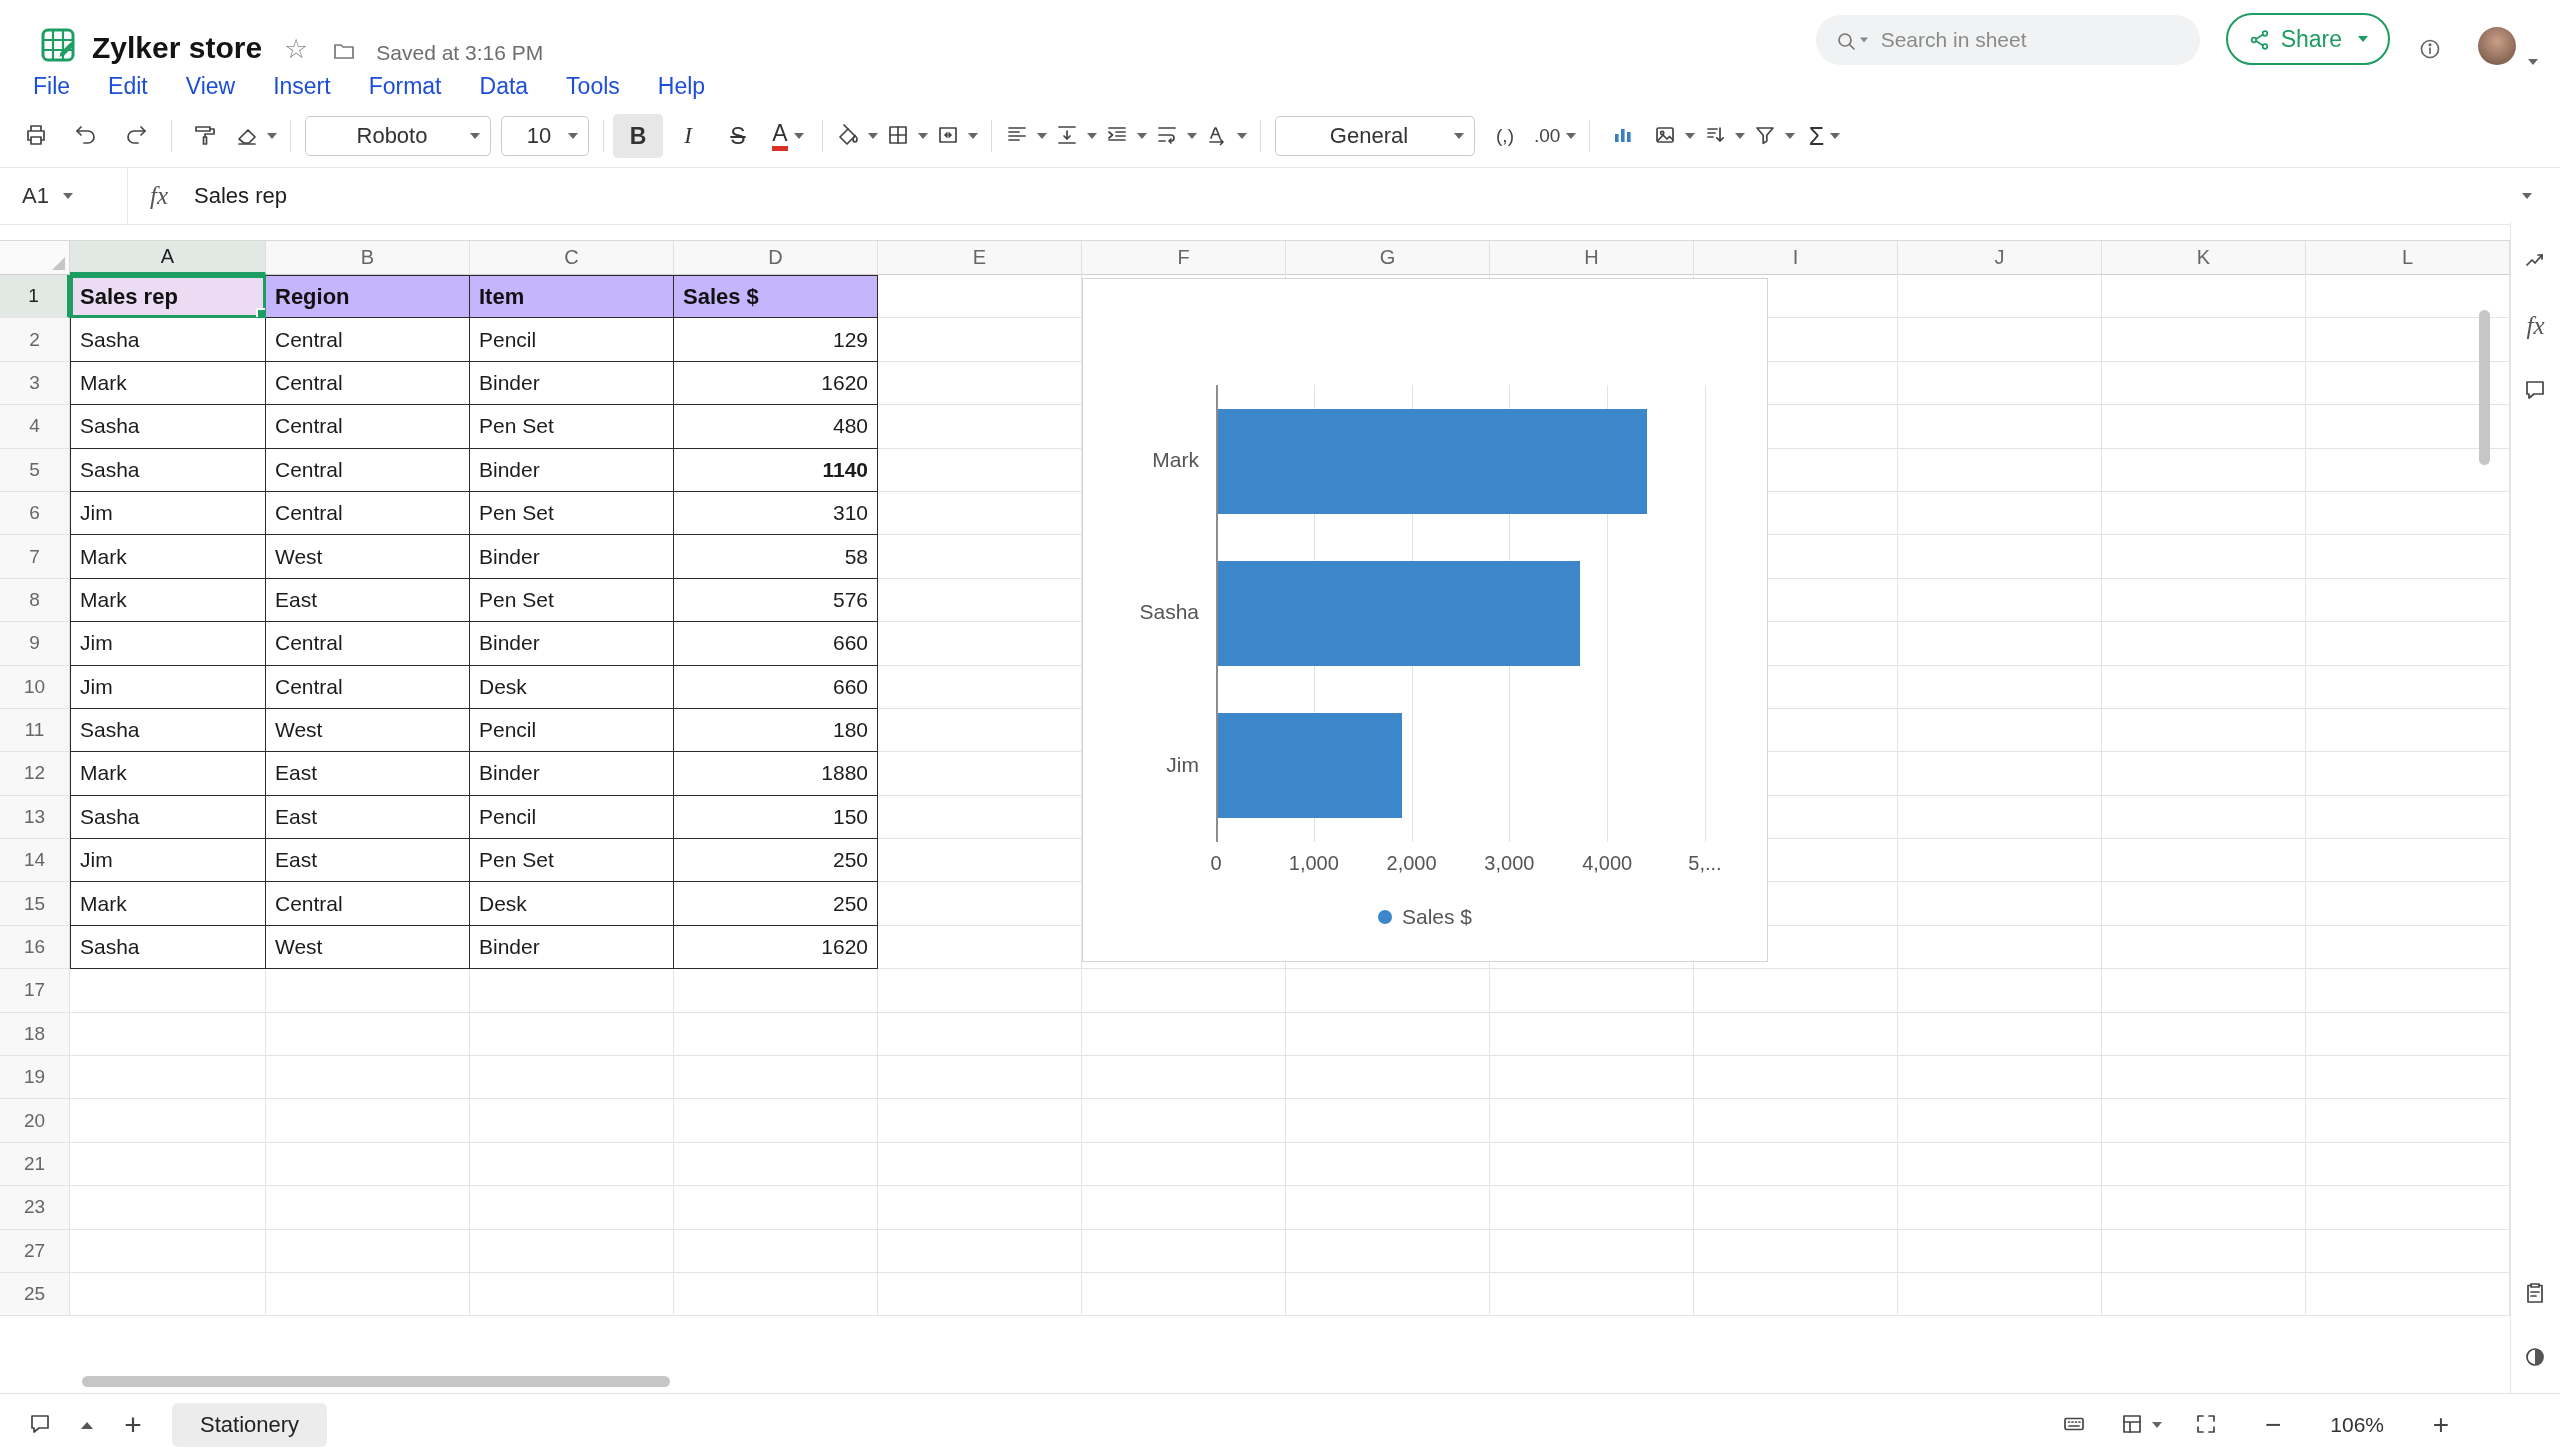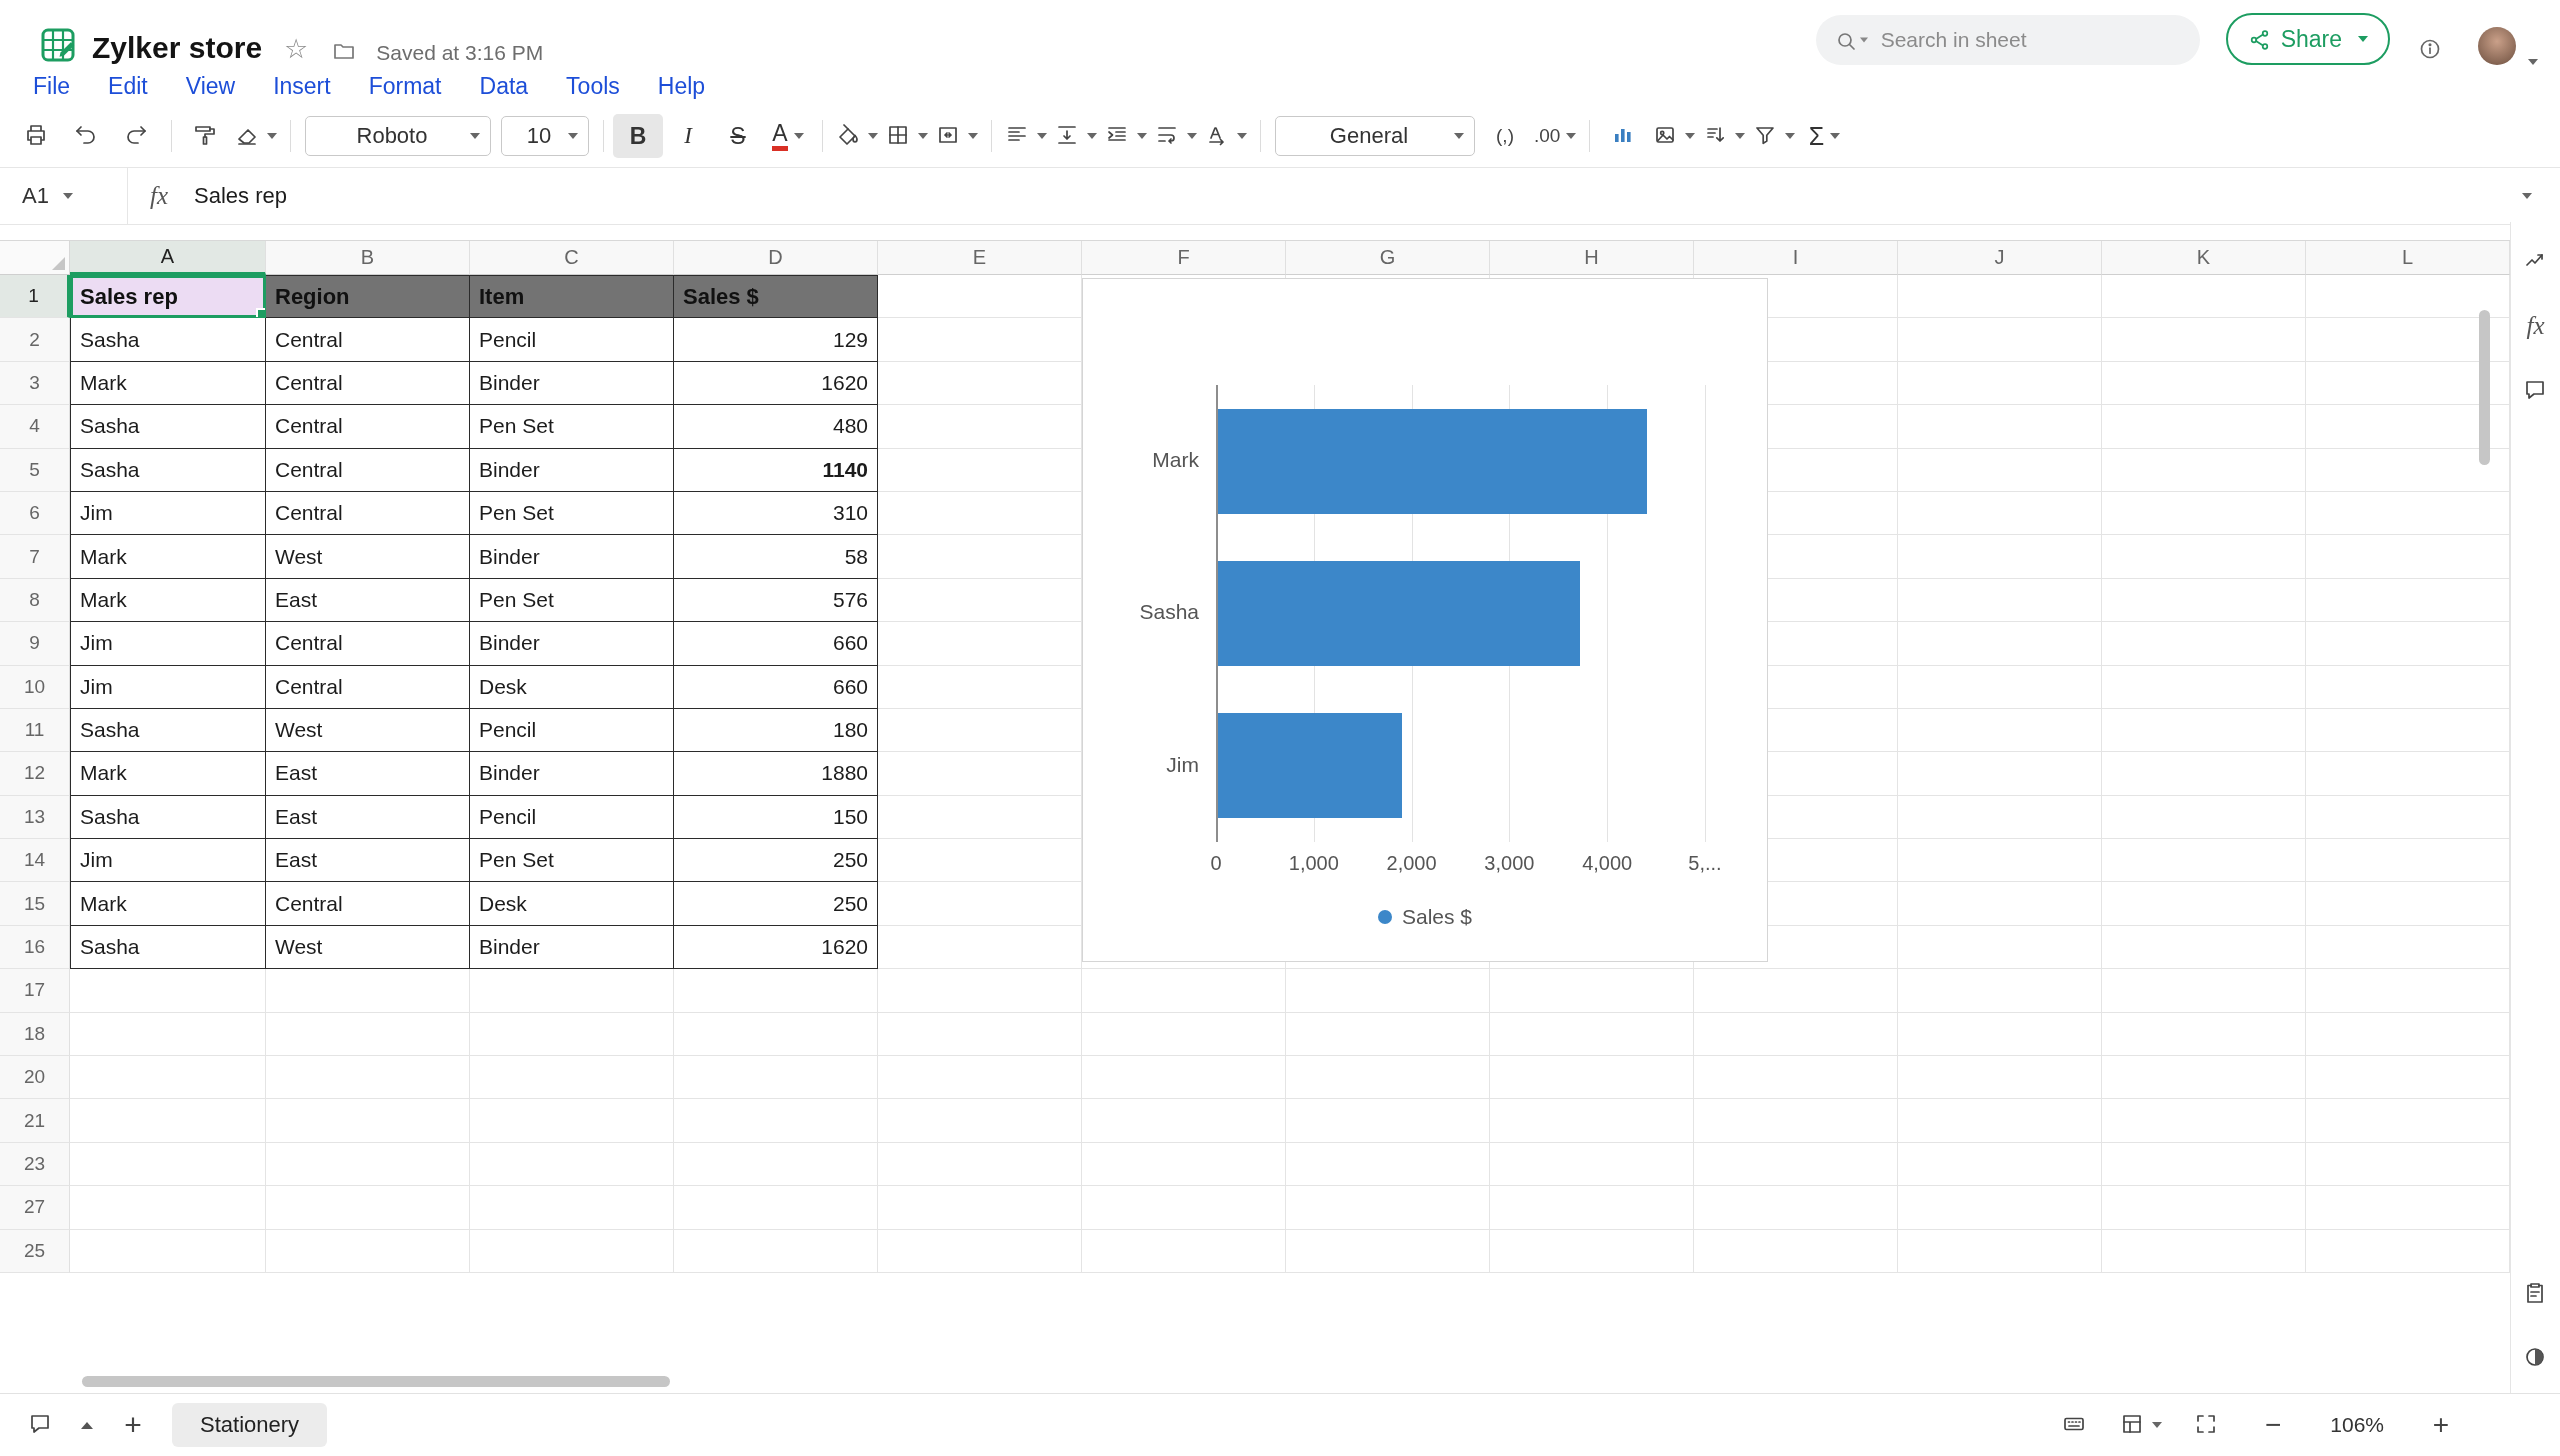--- a/index.html
+++ b/index.html
@@ -58,21 +58,21 @@
   .corner{width:70px;box-sizing:border-box;border-right:1px solid #d8d8d8;border-bottom:1px solid #cfcfcf;background:#fafafa;position:relative}
   .corner:after{content:'';position:absolute;right:4px;bottom:4px;border-left:13px solid transparent;border-bottom:13px solid #c6c6c6}
   .colhdr{box-sizing:border-box;border-right:1px solid #e0e0e0;border-bottom:1px solid #cfcfcf;background:#f8f8f8;color:#666;font-size:20px;display:flex;align-items:center;justify-content:center;height:34px}
   .colhdr.sel{background:#e2e8e4;border-bottom:3px solid #1d9d61;color:#222}
   .grow{display:flex;height:43.4px}
   .rowhdr{width:70px;box-sizing:border-box;border-right:1px solid #e0e0e0;border-bottom:1px solid #e4e4e4;background:#f8f8f8;color:#666;font-size:19px;display:flex;align-items:center;justify-content:center}
   .rowhdr.sel{background:#e2e8e4;border-right:3px solid #1d9d61;color:#222}
   .cell{box-sizing:border-box;border-right:1px solid #e4e4e4;border-bottom:1px solid #e4e4e4;font-size:21px;display:flex;align-items:center;padding:0 9px;color:#1c1c1c;overflow:hidden;white-space:nowrap}
   .cell.tbl{border-right:1px solid #2b2b2b;border-bottom:1px solid #2b2b2b}
   .cell.tfirst{border-left:1px solid #2b2b2b}
-  .cell.thead{background:#737373;font-weight:bold;font-size:22px;color:#111;border-top:1px solid #2b2b2b}
+  .cell.thead{background:#c4b5fd;font-weight:bold;font-size:22px;color:#111;border-top:1px solid #2b2b2b}
   .cell.selcell{background:#ecdcf3;outline:3px solid #1d9d61;outline-offset:-3px;position:relative}
   .cell.num{justify-content:flex-end}
   .handle{position:absolute;right:-5px;bottom:-5px;width:10px;height:10px;background:#1d9d61;border:2px solid #fff;z-index:3}
 
   
   .chart{position:absolute;left:1082px;top:38px;width:684px;height:682px;background:#fff;border:1px solid #d5d5d5;z-index:5}
   .ctitle{position:absolute;top:32px;left:0;right:0;text-align:center;font-size:30px;color:#333}
   .gline{position:absolute;width:1px;background:#e3e3e3;top:106px;height:457px}
   .axis{position:absolute;left:133px;top:106px;width:2px;height:457px;background:#8d8d8d}
   .bar{position:absolute;left:135px;height:105px;background:#3c87c9}
@@ -600,20 +600,35 @@
           <div class="cell" style="width: 204px;"></div>
           <div class="cell" style="width: 204px;"></div>
           <div class="cell" style="width: 204px;"></div>
           <div class="cell" style="width: 204px;"></div>
           <div class="cell" style="width: 204px;"></div>
           <div class="cell" style="width: 204px;"></div>
           <div class="cell" style="width: 204px;"></div>
         </div>
         <div class="grow">
           <div class="rowhdr">18</div>
+          <div class="cell" style="width: 196px;"></div>
+          <div class="cell" style="width: 204px;"></div>
+          <div class="cell" style="width: 204px;"></div>
+          <div class="cell" style="width: 204px;"></div>
+          <div class="cell" style="width: 204px;"></div>
+          <div class="cell" style="width: 204px;"></div>
+          <div class="cell" style="width: 204px;"></div>
+          <div class="cell" style="width: 204px;"></div>
+          <div class="cell" style="width: 204px;"></div>
+          <div class="cell" style="width: 204px;"></div>
+          <div class="cell" style="width: 204px;"></div>
+          <div class="cell" style="width: 204px;"></div>
+        </div>
+        <div class="grow">
+          <div class="rowhdr">19</div>
           <div class="cell" style="width: 196px;"></div>
           <div class="cell" style="width: 204px;"></div>
           <div class="cell" style="width: 204px;"></div>
           <div class="cell" style="width: 204px;"></div>
           <div class="cell" style="width: 204px;"></div>
           <div class="cell" style="width: 204px;"></div>
           <div class="cell" style="width: 204px;"></div>
           <div class="cell" style="width: 204px;"></div>
           <div class="cell" style="width: 204px;"></div>
           <div class="cell" style="width: 204px;"></div>

